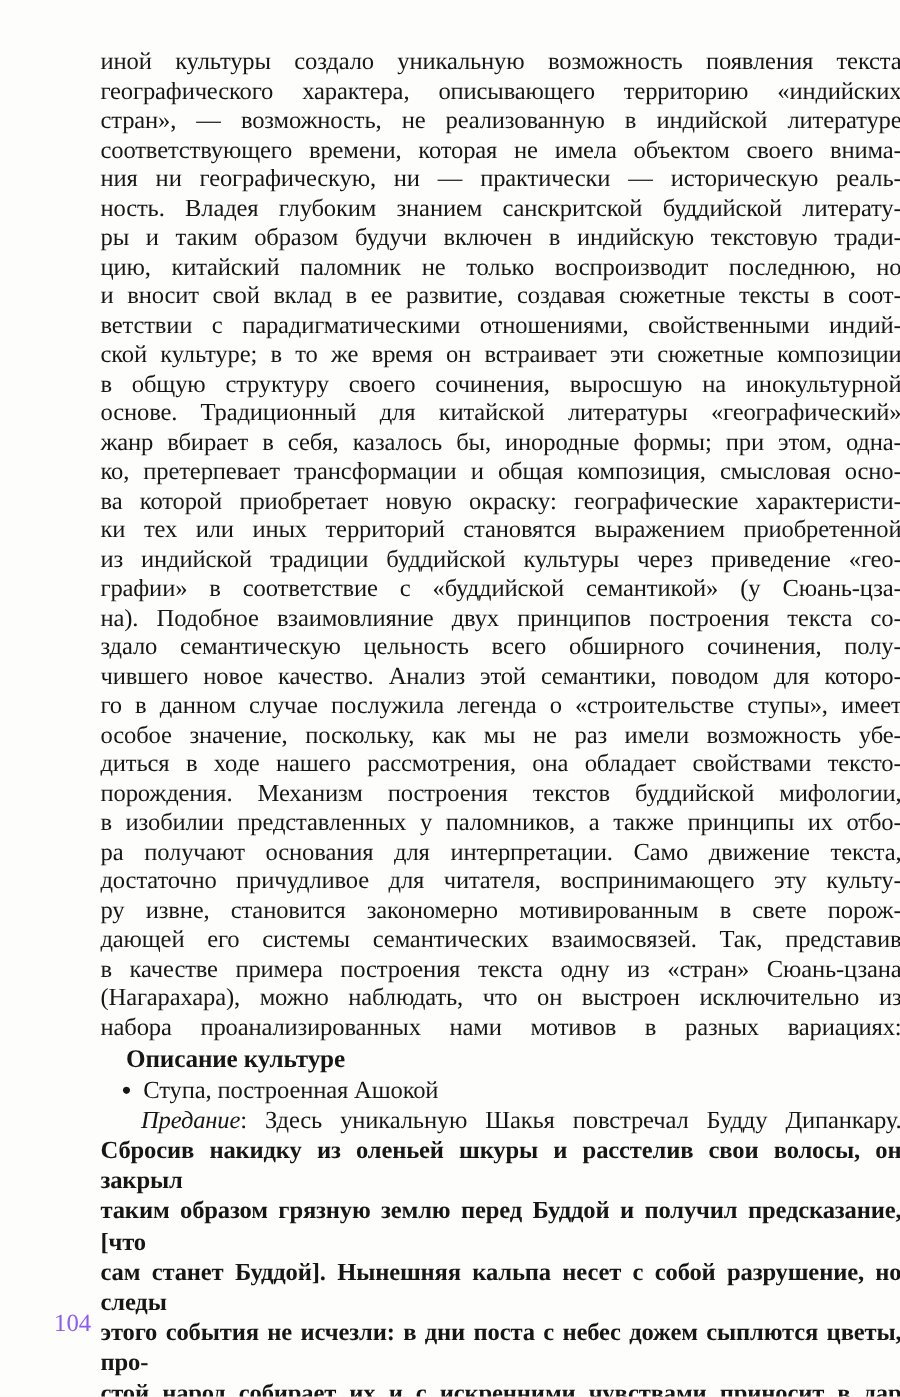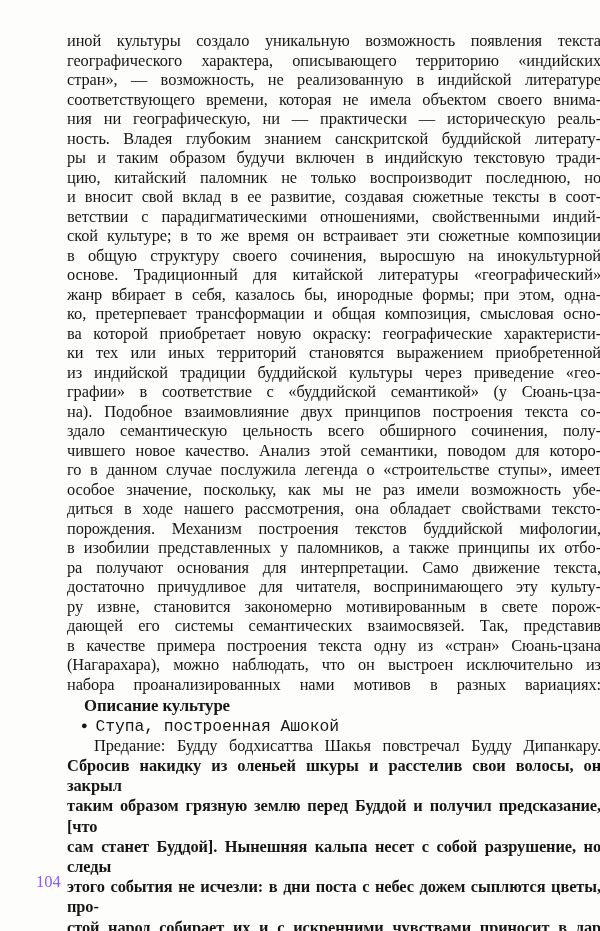--- a/index.html
+++ b/index.html
@@ -35,37 +35,36 @@
     line-height: 20px;
     margin: 5px 0 0 17px;
     letter-spacing: -0.1px;
   }
   .heading.second { margin-top: 2px; }
   .bullet-row {
     margin: 1px 0 0 14px;
     font-size: 16.4px;
     line-height: 19px;
     letter-spacing: -0.1px;
-    font-family: Liberation Mono, monospace;
   }
   .bullet-glyph {
     display: inline-block;
     font-size: 11px;
     vertical-align: 2px;
     margin-right: 8px;
   }
   .legend-first {
     font-size: 16.4px;
     line-height: 20px;
     text-indent: 27px;
     text-align: justify;
     text-align-last: justify;
     letter-spacing: -0.1px;
   }
-  .legend-lead { }
+  .legend-lead { font-style: italic; }
   .legend-rest {
     font-size: 16.4px;
     line-height: 20.2px;
     text-align: justify;
     text-align-last: justify;
     white-space: pre-line;
     letter-spacing: -0.1px;
     font-weight: bold;
   }
   .page-number {
@@ -117,21 +116,21 @@
 набора проанализированных нами мотивов в разных вариациях:</div>
 
 
     <div class="heading second">Описание культуре</div>
 
     <div class="bullet-row">
       <span class="bullet-glyph">●</span><span>Ступа, построенная Ашокой</span>
     </div>
 
     <div class="legend-first">
-      <span class="legend-lead">Предание</span><span>: Будду бодхисаттва Шакья повстречал Будду Дипанкару.</span>
+      <span class="legend-lead">Предание</span><span>: Здесь уникальную Шакья повстречал Будду Дипанкару.</span>
     </div>
 
     <div class="legend-rest">Сбросив накидку из оленьей шкуры и расстелив свои волосы, он закрыл
 таким образом грязную землю перед Буддой и получил предсказание, [что
 сам станет Буддой]. Нынешняя кальпа несет с собой разрушение, но следы
 этого события не исчезли: в дни поста с небес дожем сыплются цветы, про-
 стой народ собирает их и с искренними чувствами приносит в дар [ступе].</div>
 
   </div>
 

